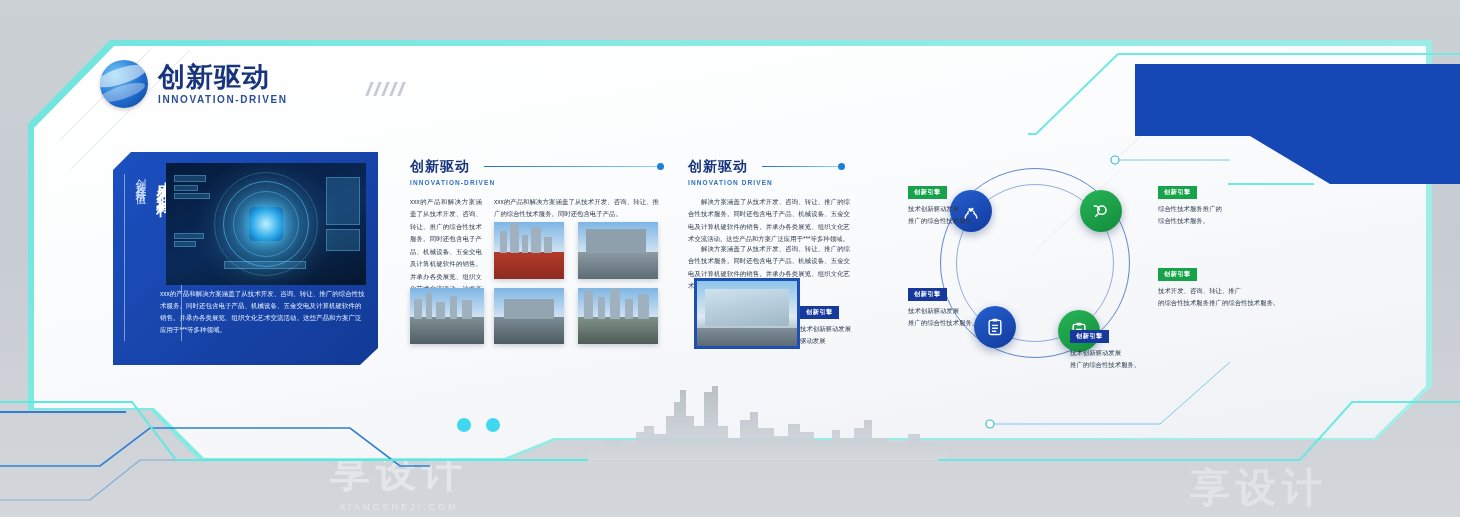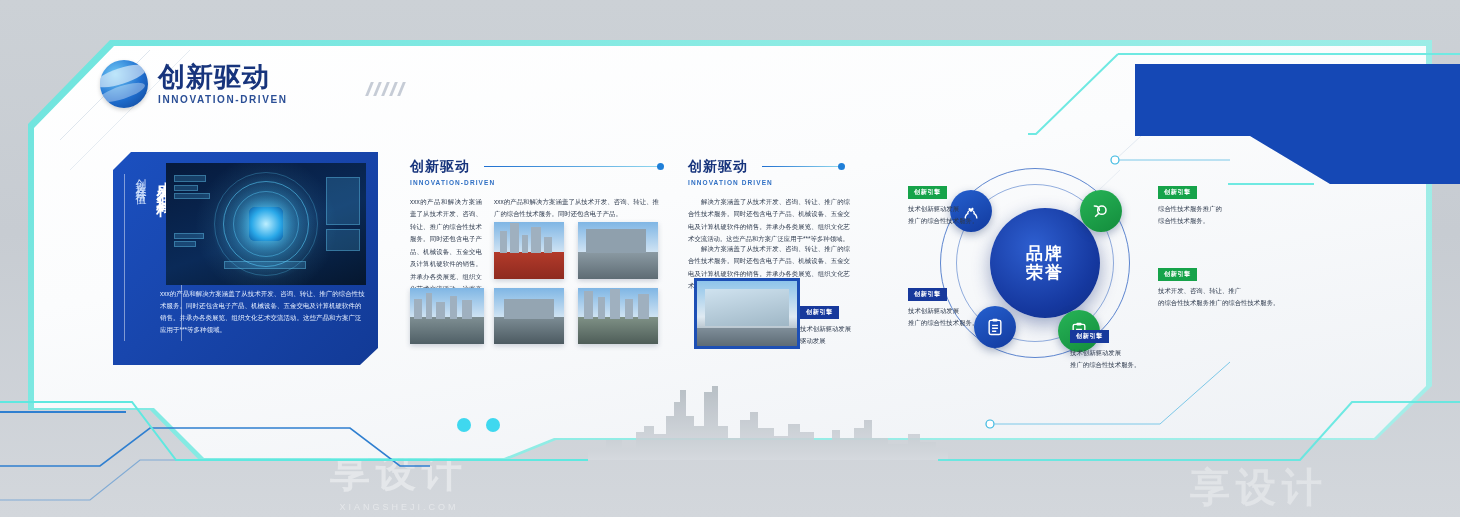--- a/index.html
+++ b/index.html
@@ -275,26 +275,20 @@
   </div>
   <div style="position:absolute;left:800px;top:300px;width:90px;">
     <span class="badge blue">创新引擎</span>
     <div class="cap" style="white-space:pre-line">技术创新驱动发展
 驱动发展</div>
   </div>
 
   <div class="diagram">
     <div class="orb" style="left:0;top:0;width:188px;height:188px;"></div>
     <div class="orb" style="left:16px;top:16px;width:156px;height:156px;opacity:.5"></div>
-    <div class="center">
-      <div class="t">
-        <span>品牌</span><br>
-        <span>荣誉</span>
-      </div>
-    </div>
     <div class="node b" style="left:10px;top:22px;">
       <svg viewBox="0 0 24 24" fill="none" stroke="#fff" stroke-width="1.7">
         <path d="M12 10c0-2 3-3 3-0.5S12 13 12 13s-3-0.5-3-3 3-2 3 0z" fill="#fff" stroke="none"></path>
         <path d="M5 21c0-4 2.5-6 4-6"></path>
           <path d="M19 21c0-4-2.5-6-4-6"></path>
         <path d="M8 15c0-2 1.5-3 1.5-3"></path>
           <path d="M16 15c0-2-1.5-3-1.5-3"></path>
       </svg>
     </div>
     <div class="node g" style="left:140px;top:22px;">

